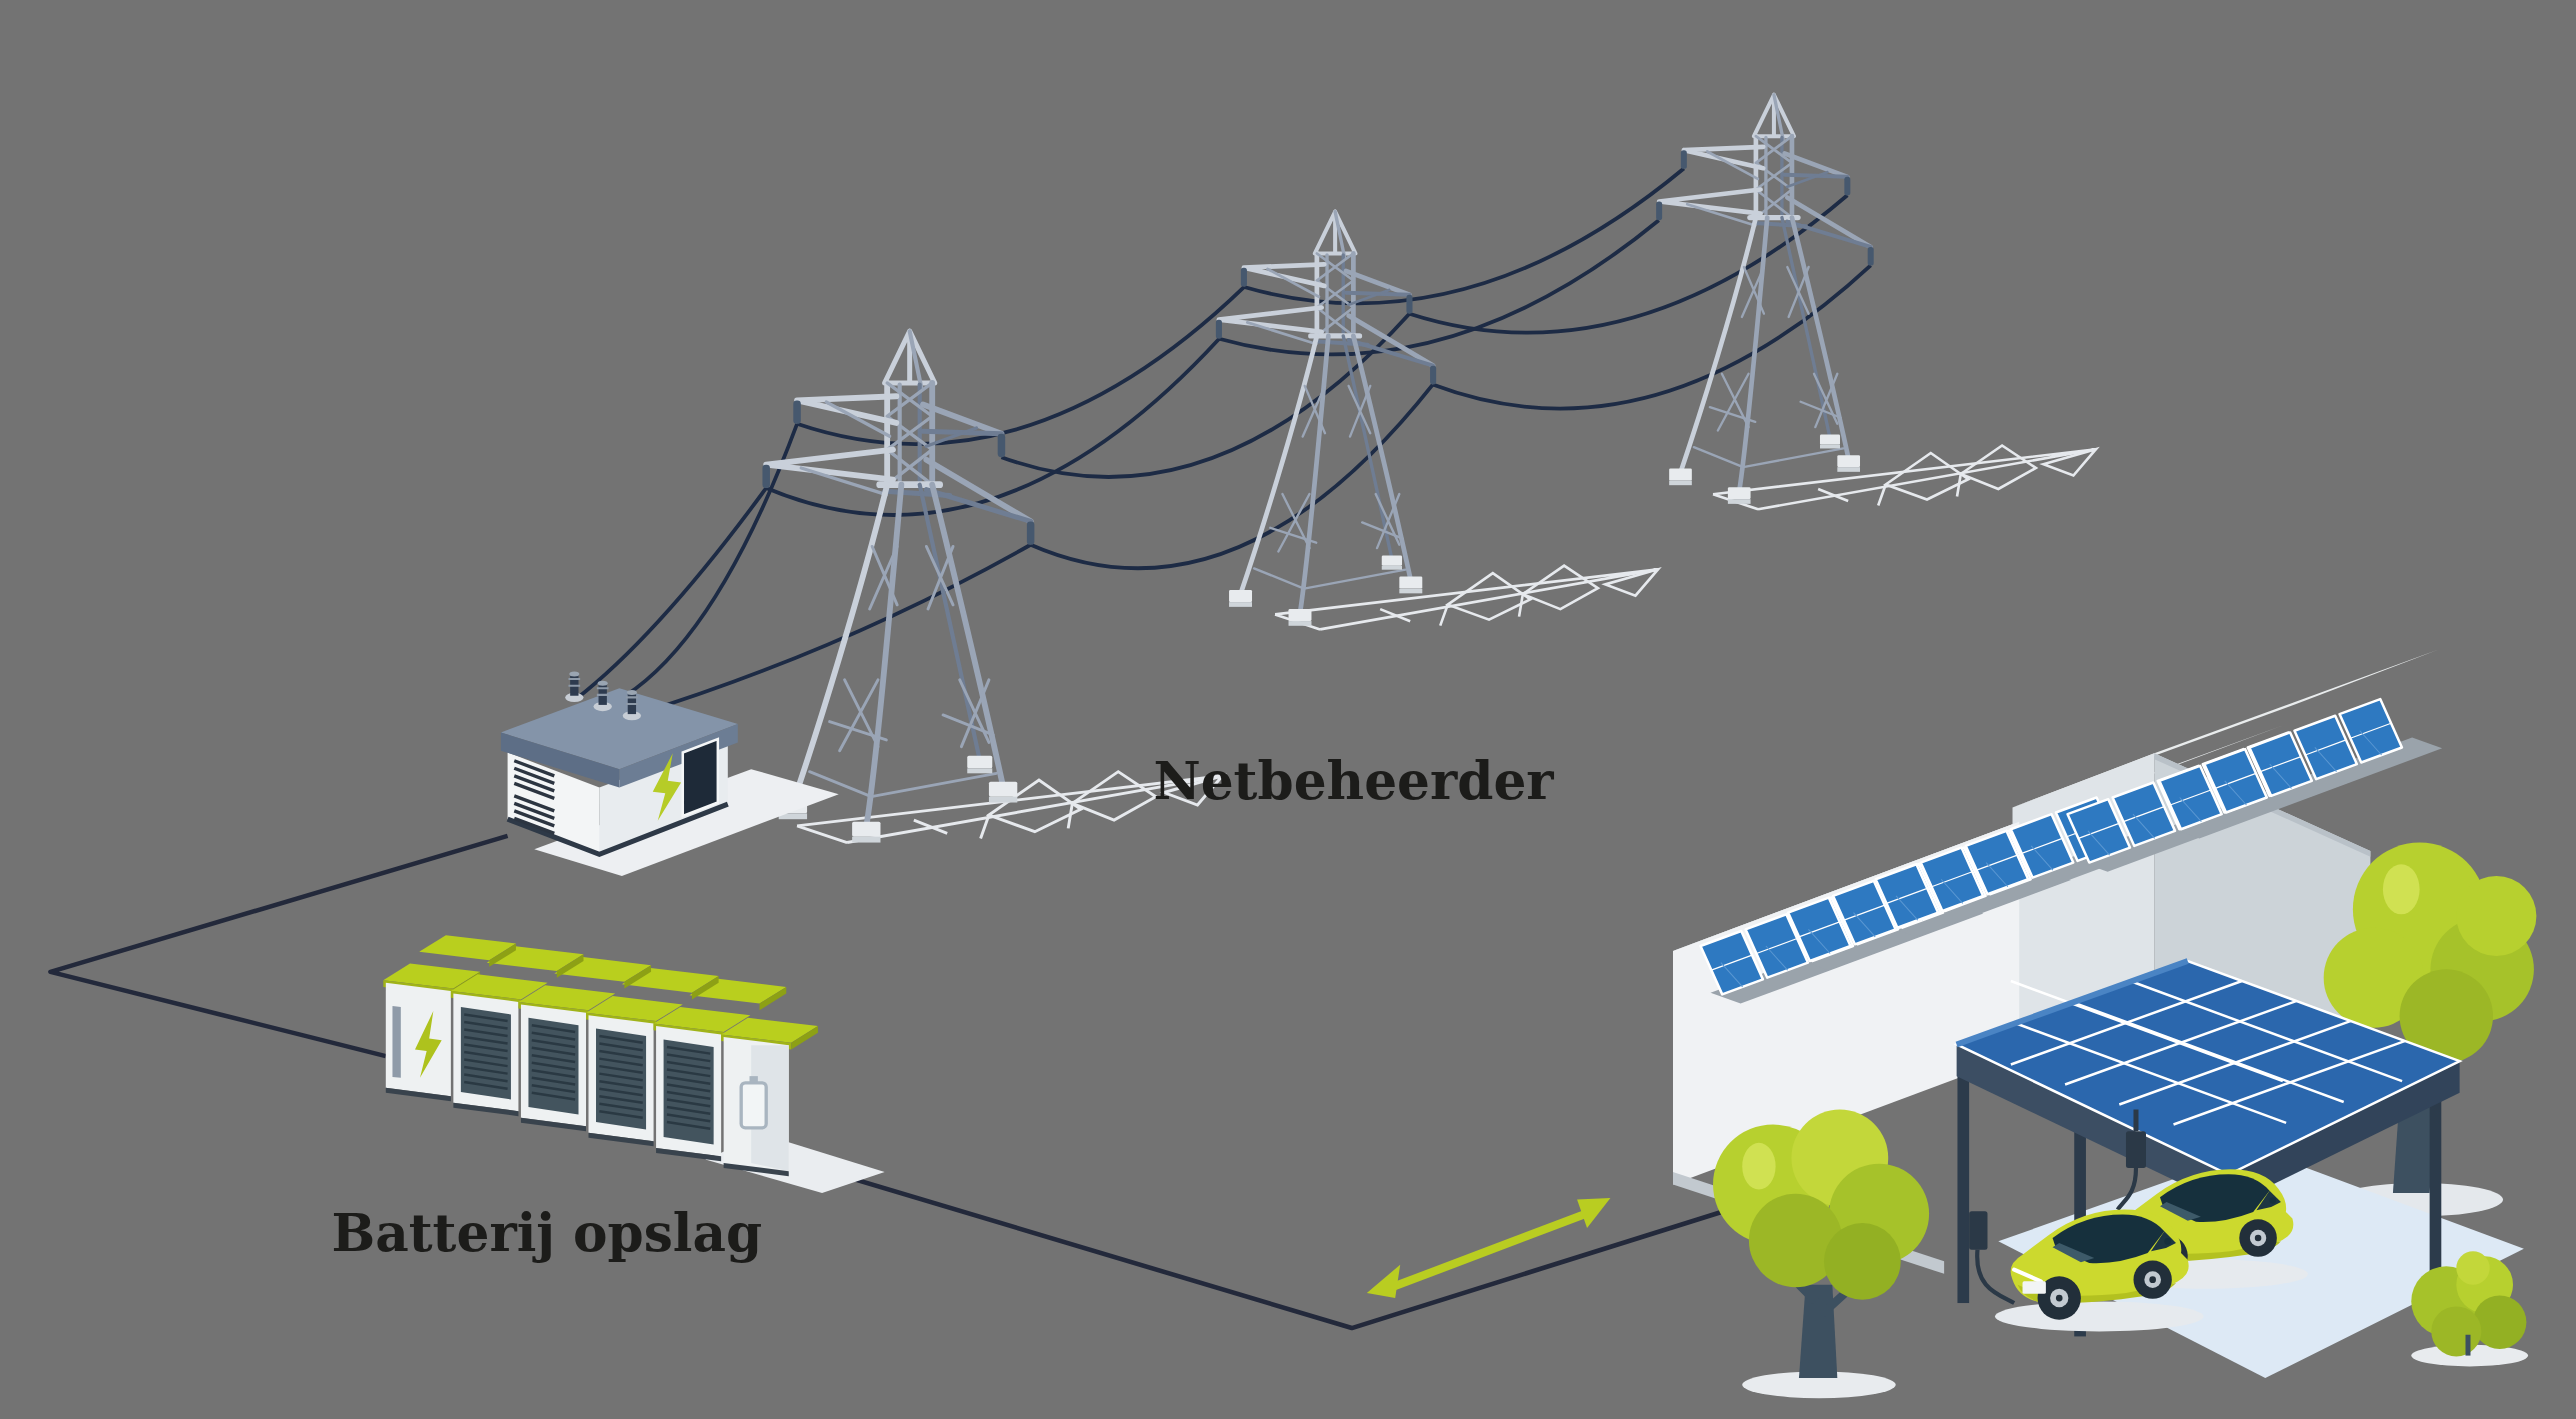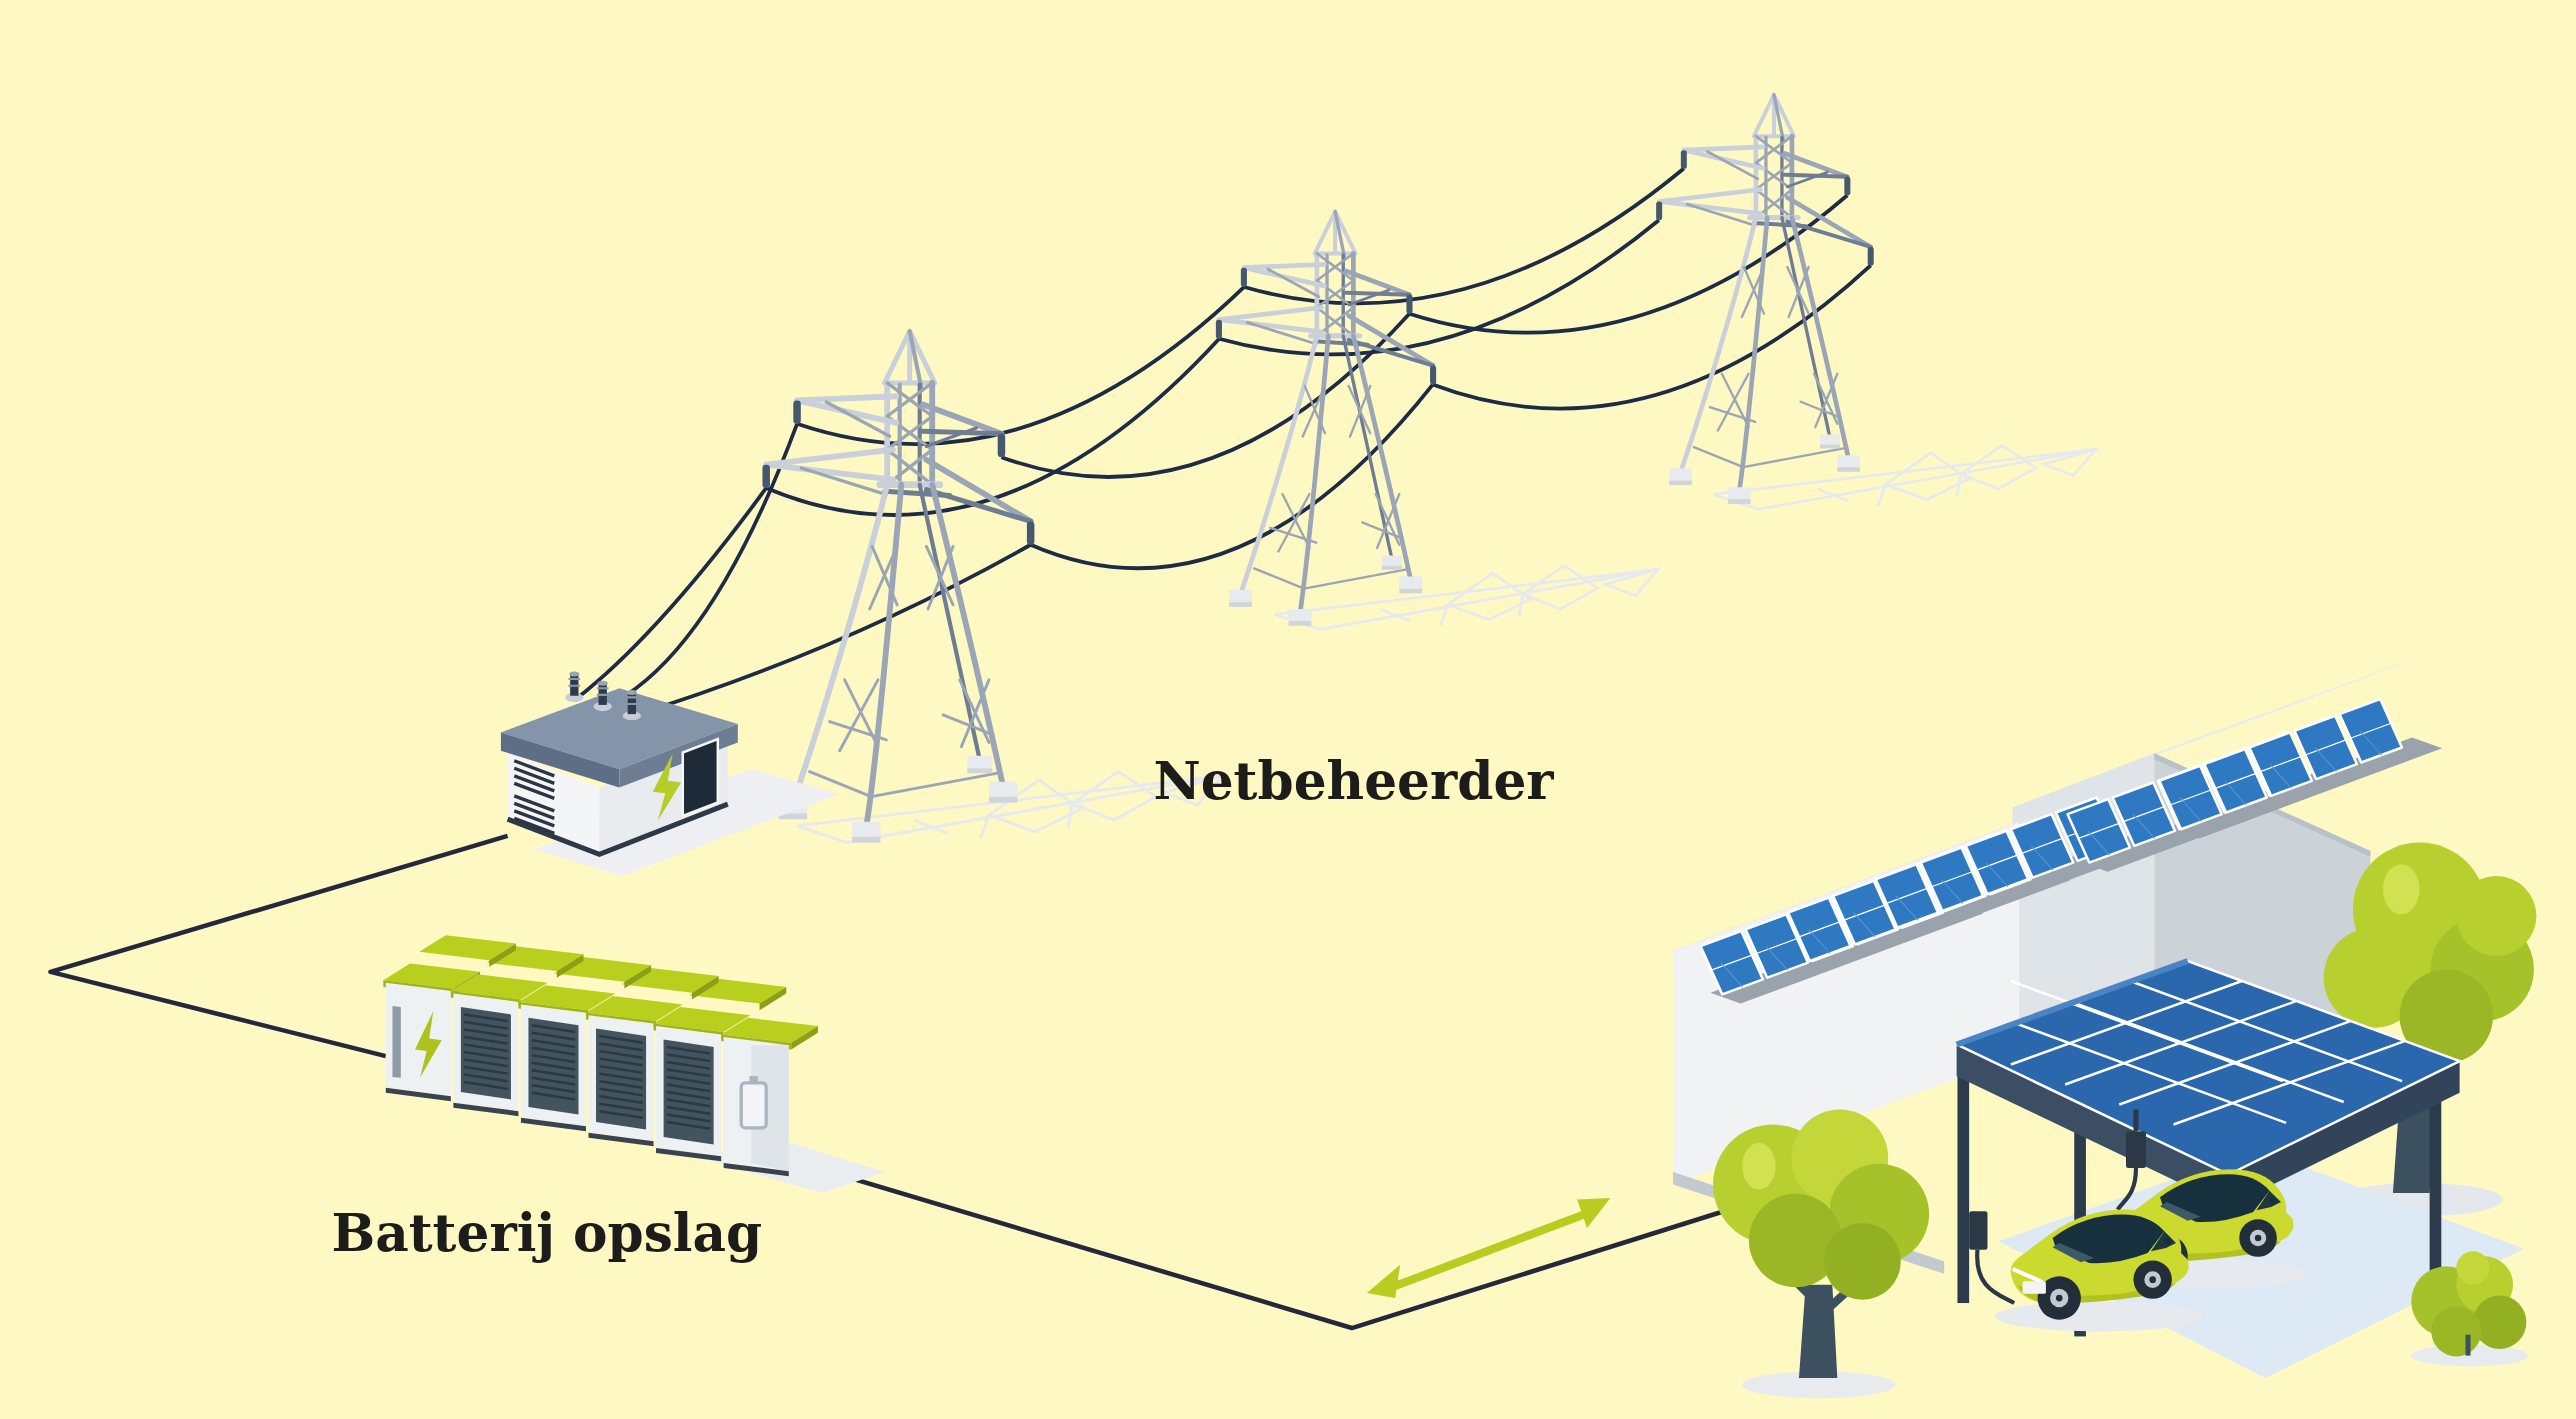--- a/index.html
+++ b/index.html
@@ -1,16 +1,16 @@
 <!DOCTYPE html>
 <html style="font-size:13.4px"><head>
 <meta charset="utf-8">
 <style>
   html,body{margin:0;padding:0;background:#ffffff;overflow:hidden;}
-  .stage{width:2576px;height:1419px;position:relative;background:#fef9c3;text-align:center;}
+  .stage{width:2576px;height:1419px;position:relative;background:#737373;text-align:center;}
   svg{display:block;}
   text{font-family:"DejaVu Serif","Liberation Serif",serif;font-weight:bold;fill:#1c1c1a;}
 </style>
 </head>
 <body>
 
 <div class="stage">
 <svg width="2576" height="1419" viewBox="0 0 3087 1701" xmlns="http://www.w3.org/2000/svg">
 
   <defs>

